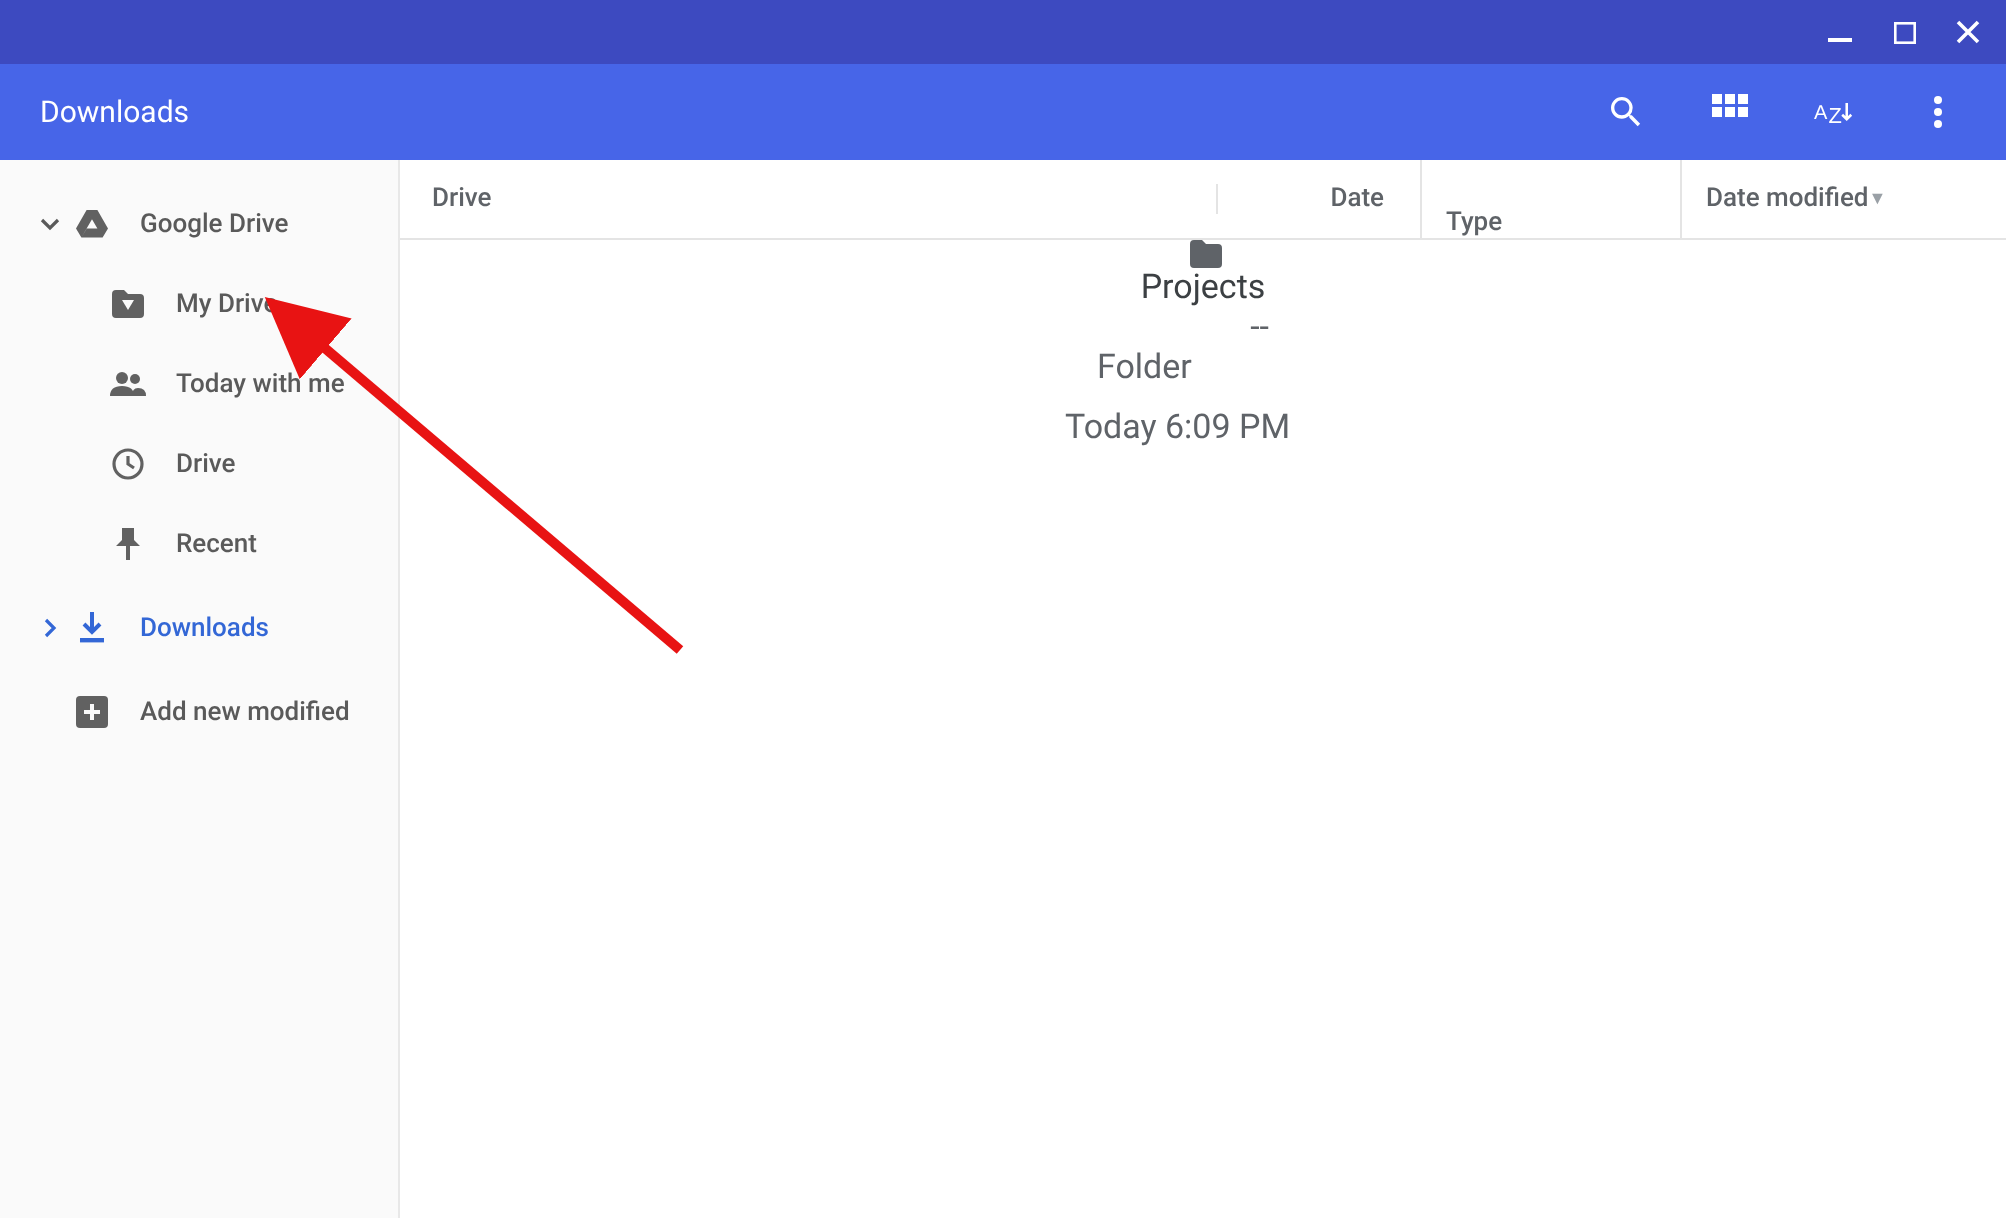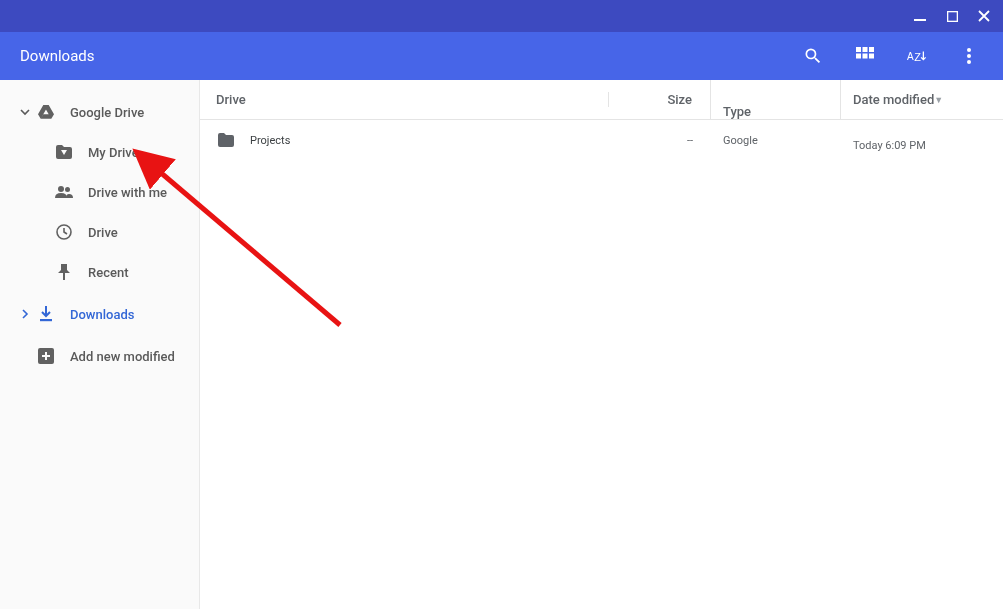--- a/index.html
+++ b/index.html
@@ -80,22 +80,23 @@
   .col-name { flex: 1; padding-left: 16px; }
   .col-size { width: 102px; text-align: right; padding-right: 18px; border-right: 1px solid #e4e4e4; height: 100%; display:flex; align-items:center; justify-content:flex-end;}
   .col-type { width: 130px; padding-left: 12px; border-right: 1px solid #e4e4e4; height:100%; display:flex; align-items:flex-end;}
   .col-date { width: 162px; padding-left: 12px; display:flex; align-items:center; gap:0;}
   .col-name-inner { border-right: 1px solid #e4e4e4; height: 100%; display:flex; align-items:center; flex:1;}
 
   .row {
     height: 40px;
     display: flex;
     align-items: center;
-    font-size: 11px;
+    font-size: 17px;
     color: #333;
+    flex-direction: column;
   }
   .row-icon { width: 20px; margin-left: 16px; margin-right: 14px; display: flex; align-items:center; justify-content:center; color: #5f6368;}
   .row-name { flex: 1; color: #3c4043; }
   .row-size { width: 102px; text-align: right; padding-right: 18px; color: #5f6368; }
   .row-type { width: 130px; padding-left: 12px; color: #5f6368; }
   .row-date { width: 162px; padding-left: 12px; color: #5f6368; margin-top: 10px; }
 
   .sort-arrow { font-size: 9px; color: #9aa0a6; }
 
   .annot-arrow {
@@ -189,21 +190,21 @@
 
     <div class="side-row child">
       <span class="side-icon">
         <svg width="18" height="12" viewBox="0 0 18 12" fill="#616161">
             <circle cx="6" cy="3" r="3"></circle>
             <circle cx="12.5" cy="3.5" r="2.5"></circle>
             <path d="M0 12 Q0 7 6 7 Q12 7 12 12 Z"></path>
             <path d="M11 12 Q11 8 14 8 Q18 8 18 12 Z"></path>
           </svg>
       </span>
-      <span>Drive with me</span>
+      <span>Today with me</span>
     </div>
 
     <div class="side-row child">
       <span class="side-icon">
         <svg width="16" height="16" viewBox="0 0 16 16">
             <circle cx="8" cy="8" r="7" fill="none" stroke="#616161" stroke-width="1.6"></circle>
             <path d="M8 4 L8 8 L11 10" stroke="#616161" stroke-width="1.6" fill="none"></path>
           </svg>
       </span>
       <span>Drive</span>
@@ -247,40 +248,40 @@
   </div>
 
   <div class="main">
     <div class="col-header">
       <div class="col-name">
         <div class="col-name-inner">
             <span>Drive</span>
           </div>
       </div>
       <div class="col-size">
-          <span>Size</span>
+          <span>Date</span>
         </div>
       <div class="col-type">
           <span>Type</span>
         </div>
       <div class="col-date">
         <span>Date modified</span>
         <span class="sort-arrow">▼</span>
       </div>
     </div>
 
     <div class="row">
       <span class="row-icon">
         <svg width="18" height="14" viewBox="0 0 18 14" fill="#5f6368">
             <path d="M1 2 Q1 0 3 0 L7 0 L9 2 L15 2 Q17 2 17 4 L17 12 Q17 14 15 14 L3 14 Q1 14 1 12 Z"></path>
           </svg>
       </span>
       <span class="row-name">Projects</span>
       <span class="row-size">--</span>
-      <span class="row-type">Google</span>
+      <span class="row-type">Folder</span>
       <span class="row-date">Today 6:09 PM</span>
     </div>
   </div>
 </div>
 
 <svg class="annot-arrow" style="left:0;top:0;" width="1003" height="609">
   <defs>
     <marker id="arrowhead" markerWidth="8" markerHeight="8" refX="6" refY="4" orient="auto">
       <path d="M0,0 L8,4 L0,8 Z" fill="#e81313"></path>
     </marker>

